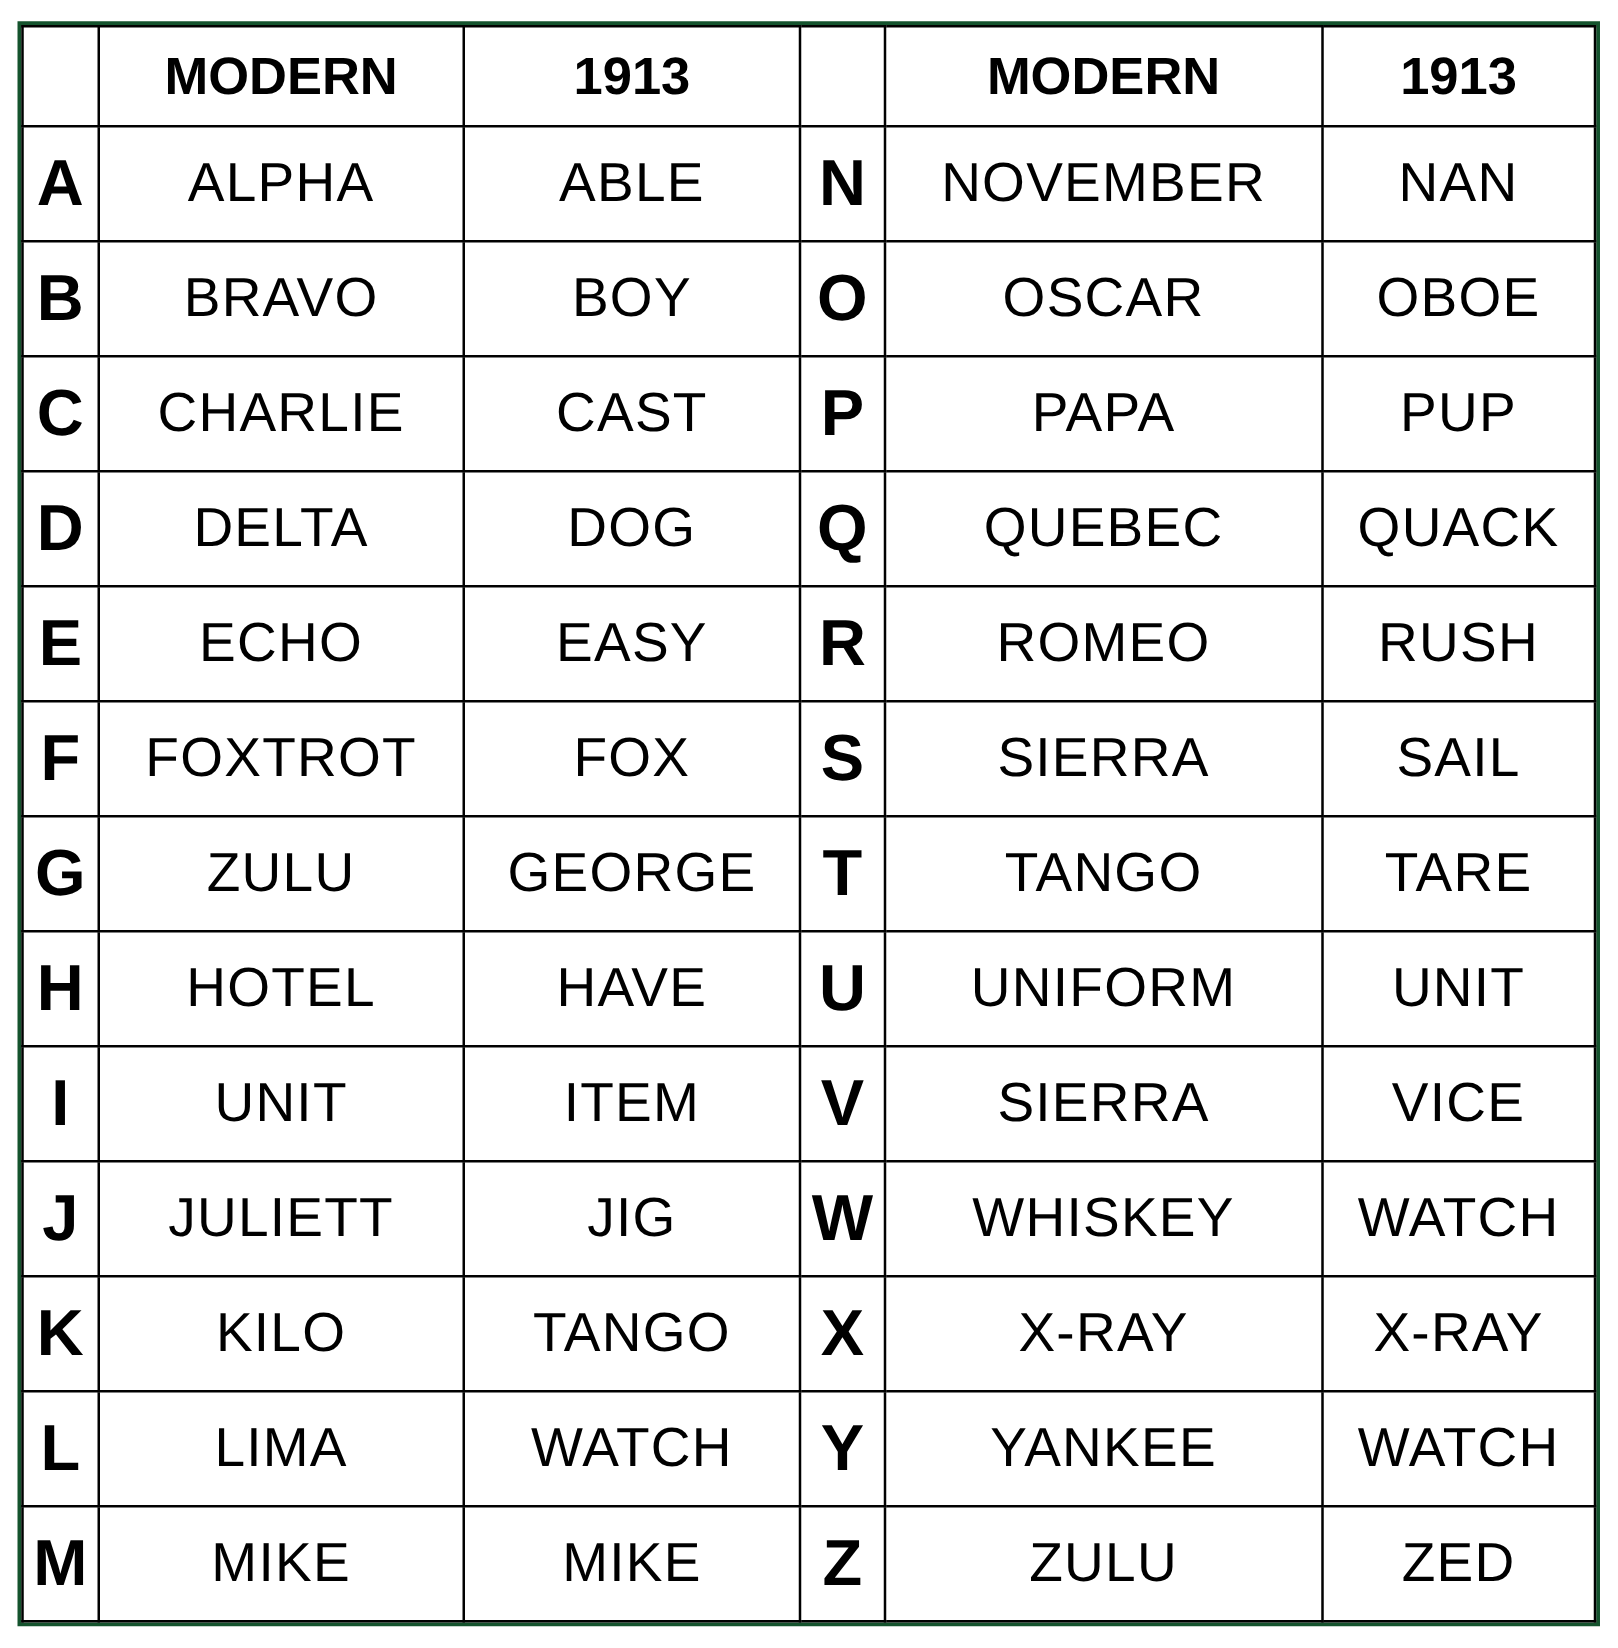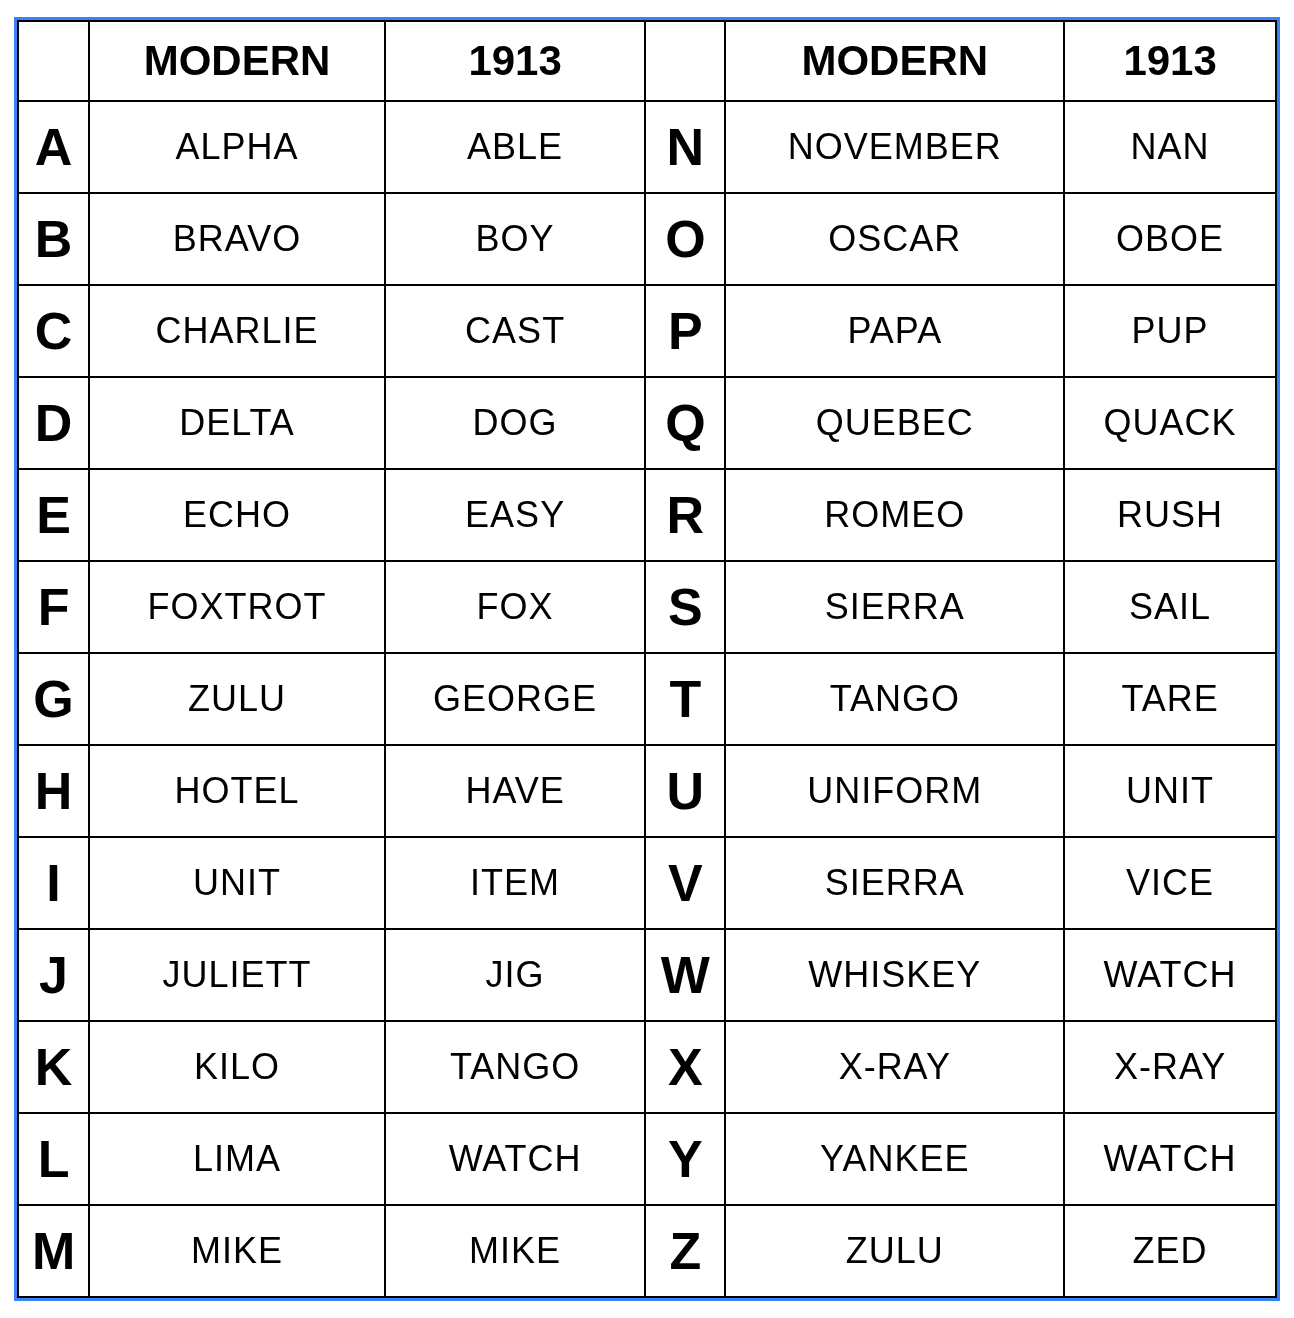--- a/index.html
+++ b/index.html
@@ -11,21 +11,21 @@
     body {
       background: #ffffff;
       display: flex;
       justify-content: center;
       align-items: center;
       min-height: 100vh;
       font-family: Arial, sans-serif;
     }
 
     .table-container {
-      border: 3px solid #3b82f6;
+      border: 3px solid #14532d;
       display: inline-block;
     }
 
     table {
       border-collapse: collapse;
       width: 1260px;
     }
 
     td, th {
       border: 2px solid #000;
@@ -45,21 +45,21 @@
       background: #fff;
     }
 
     .letter-cell {
       font-size: 52px;
       font-weight: 900;
       font-family: Arial Black, Arial, sans-serif;
     }
 
     .data-cell {
-      font-size: 36px;
+      font-size: 44px;
       font-weight: normal;
       font-family: Arial, sans-serif;
       letter-spacing: 1px;
       margin-left: 14px;
     }
   </style>
 </head>
 <body>
 
 <div class="table-container">

